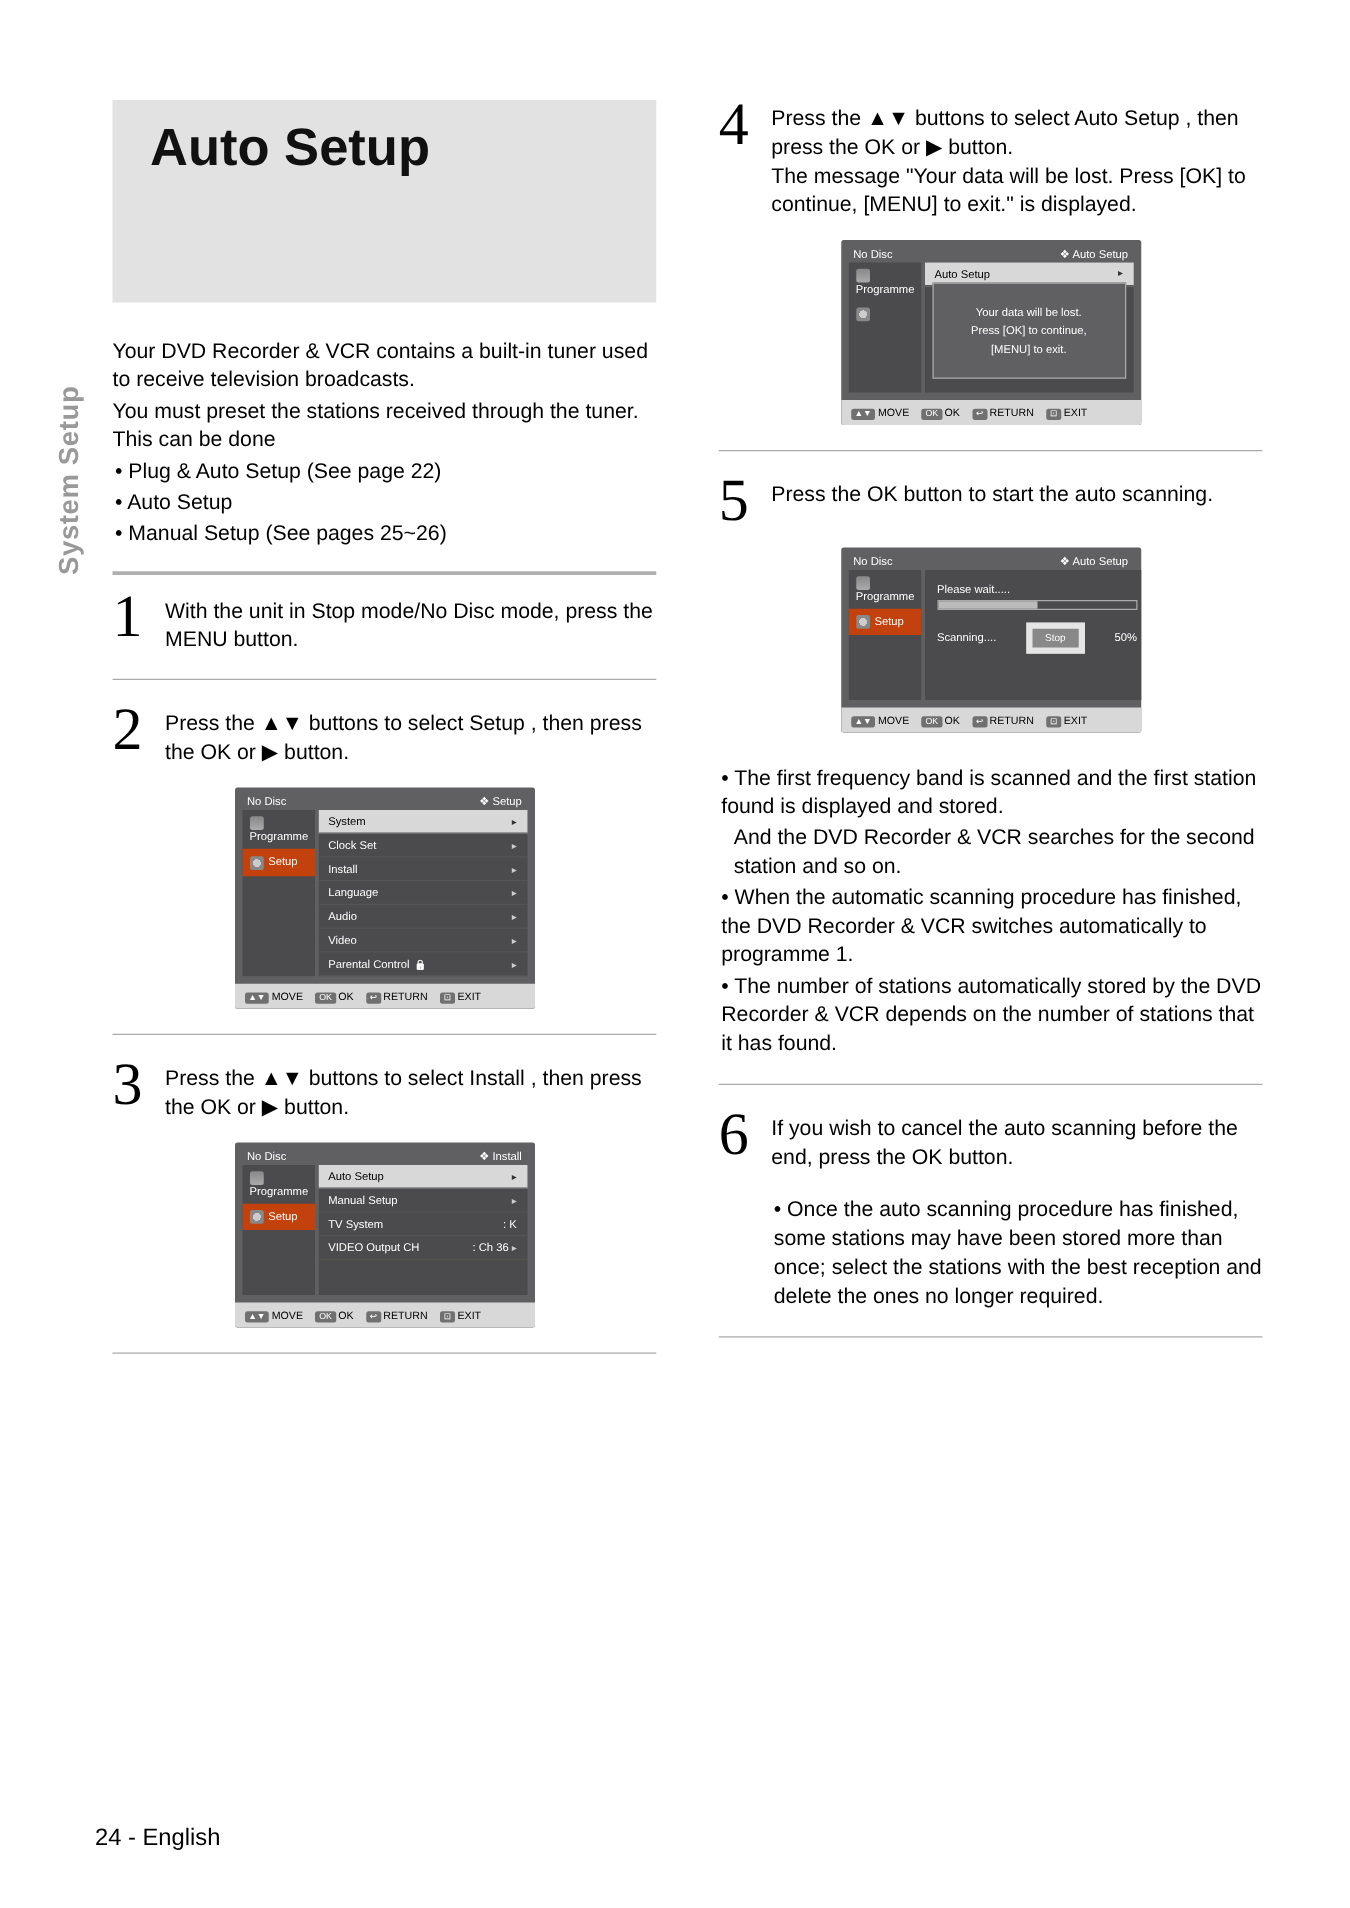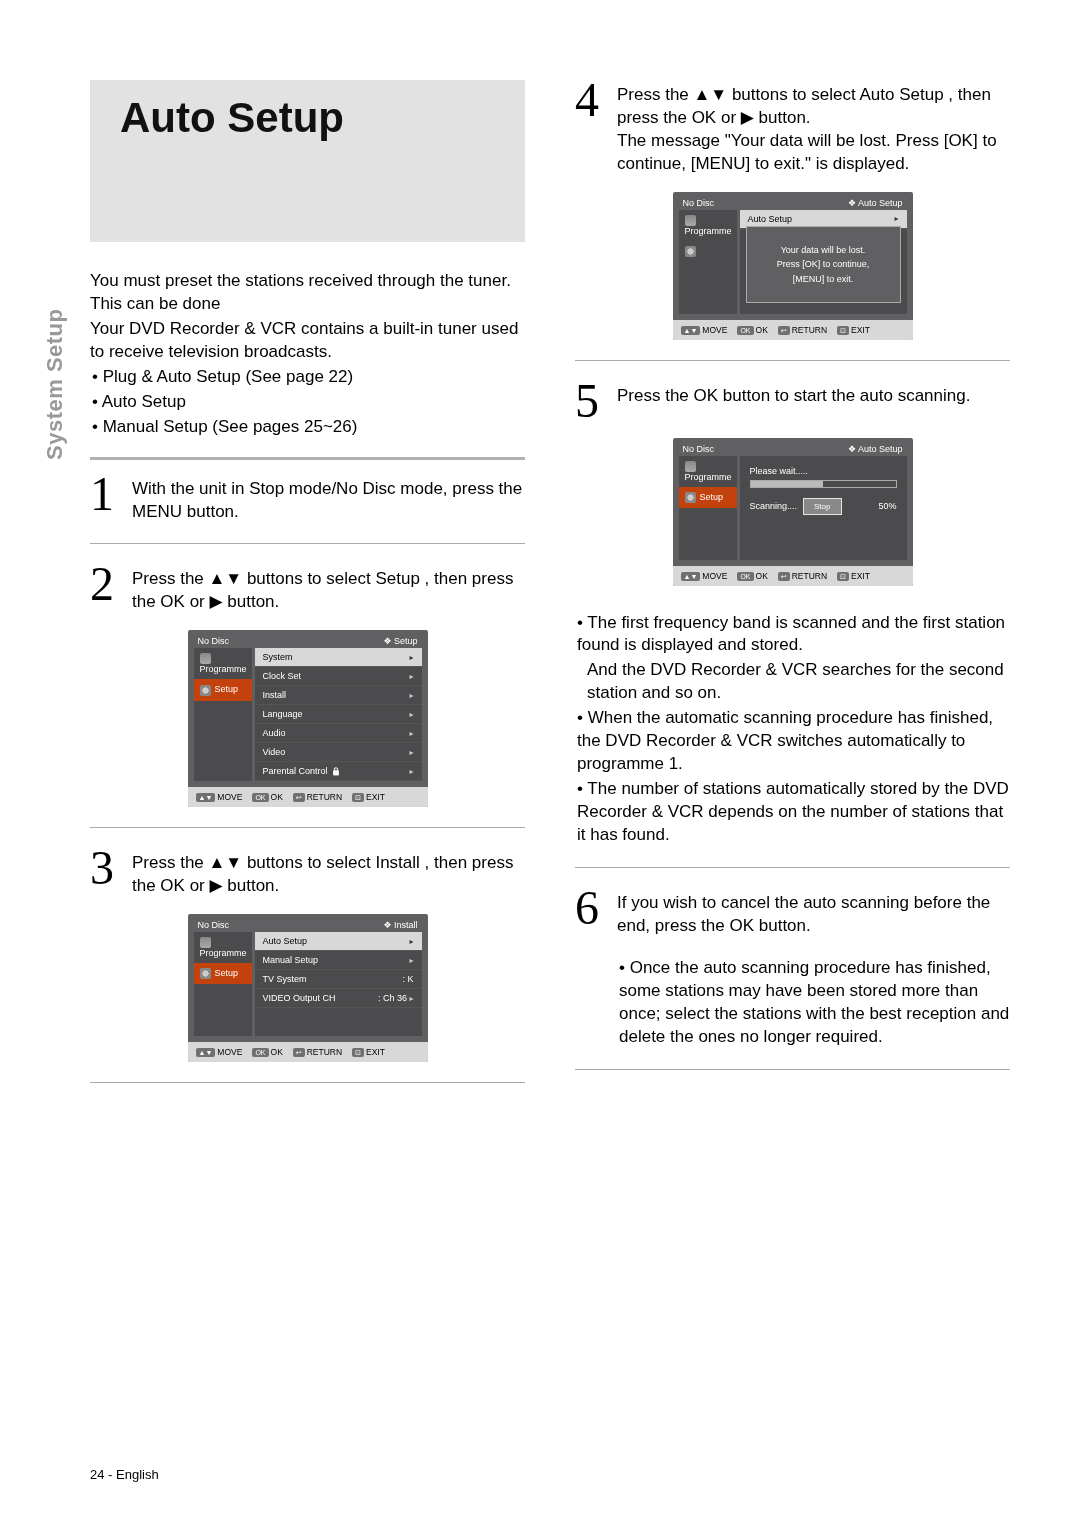--- a/index.html
+++ b/index.html
@@ -193,53 +193,53 @@
     position: relative;
   }
   .osd-scan .bar .fill {
     position: absolute; left:0; top:0; bottom:0;
     width: 50%;
     background: #bbb;
   }
   .osd-scan .scanrow {
     display: flex;
     align-items: center;
-    gap: 6px;
+    gap: 24px;
     font-size: 9px;
   }
   .osd-scan .stopbtn {
     background:#888; color:#fff;
     font-size:8px; padding:3px 10px;
-    border:1px solid #e5e5e5;
+    border:5px solid #e5e5e5;
   }
   .osd-scan .pct { margin-left: auto; }
 
   .page-footer {
     position: absolute;
     bottom: 44px;
-    left: 90px;
-    font-size: 13px;
+    left: 76px;
+    font-size: 19px;
   }
 </style>
 </head>
 <body>
 
 <div class="side-tab">System Setup</div>
 
 <div class="content">
 
   <div class="col">
 
     <div class="title-box">
       <h1>Auto Setup</h1>
     </div>
 
     <div class="intro">
+      <p>Your DVD Recorder &amp; VCR contains a built-in tuner used to receive television broadcasts.</p>
       <p>You must preset the stations received through the tuner. This can be done</p>
-      <p>Your DVD Recorder &amp; VCR contains a built-in tuner used to receive television broadcasts.</p>
       <p class="bullet">• Plug &amp; Auto Setup (See page 22)</p>
       <p class="bullet">• Auto Setup</p>
       <p class="bullet">• Manual Setup (See pages 25~26)</p>
     </div>
 
     <hr class="divider">
 
     <div class="step">
       <div class="num">1</div>
       <div class="txt">With the unit in Stop mode/No Disc mode, press the MENU button.</div>

